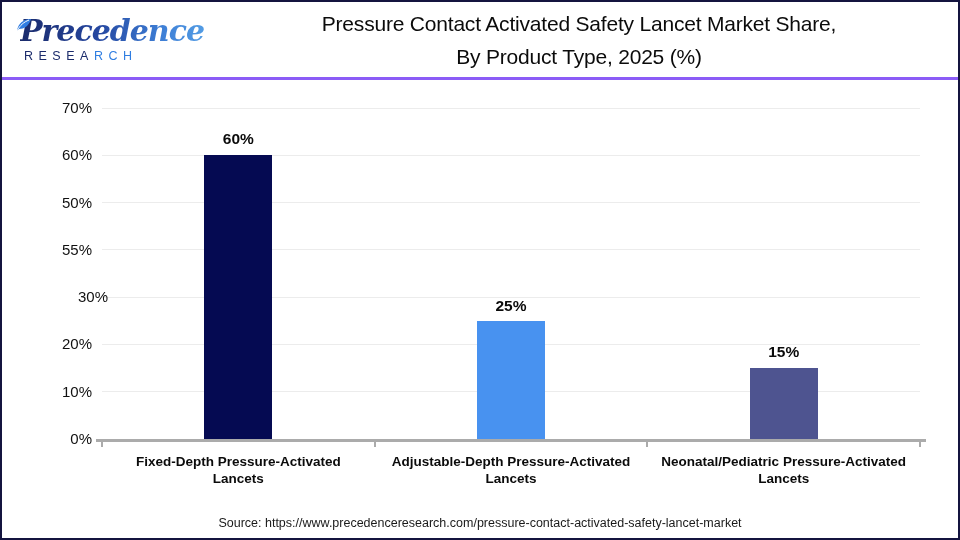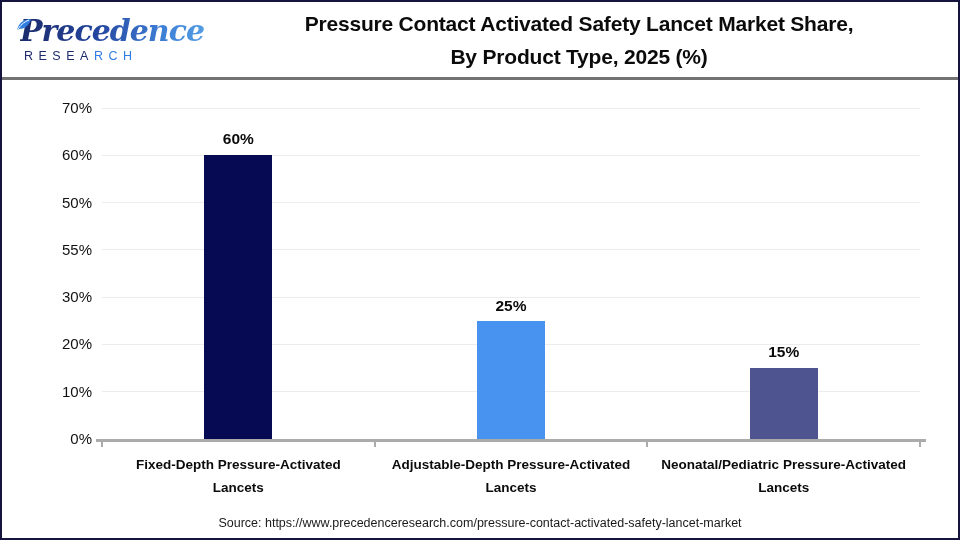--- a/index.html
+++ b/index.html
@@ -4,57 +4,57 @@
 <style>
   html,body{margin:0;padding:0;background:#ffffff;}
   .canvas{
     position:relative;width:960px;height:540px;box-sizing:border-box;
     border:2px solid #14143F;background:#ffffff;overflow:hidden;
     font-family:"Liberation Sans", sans-serif;
   }
   
   .header{
     position:absolute;left:0;top:0;width:100%;height:78px;
-    border-bottom:3px solid #737373;box-sizing:border-box;
+    border-bottom:3px solid #8b5cf6;box-sizing:border-box;
     display:flex;align-items:center;
   }
   .logo-block{width:190px;padding-left:18px;flex-shrink:0;position:relative;}
   .logo-name{
     font-family:"DejaVu Serif", serif;
     font-style:italic;font-weight:700;font-size:30px;line-height:30px;
     background:linear-gradient(90deg,#1B2B6B 0%,#24459E 40%,#3E7FD6 75%,#55A0E6 100%);
     -webkit-background-clip:text;background-clip:text;color:transparent;
     letter-spacing:-1px;
   }
   .logo-leaf{position:absolute;left:14px;top:2px;}
   .logo-research{
     font-size:12.5px;font-weight:400;letter-spacing:5.5px;margin-top:3px;padding-left:4px;
   }
   .logo-research .seg-dark{color:#1B2B6B;}
   .logo-research .seg-light{color:#2F7DE1;}
   .title-block{flex:1;text-align:center;padding-right:10px;}
   .title-line{
-    font-size:21px;font-weight:700;color:#0b0b0b;line-height:33px;letter-spacing:-0.2px;
+    font-size:21px;font-weight:400;color:#0b0b0b;line-height:33px;letter-spacing:-0.2px;
   }
   
   .gridline{position:absolute;height:1px;background:#ECECEC;}
   .ytick{
     position:absolute;width:62px;text-align:right;
     font-size:15px;font-weight:400;color:#111;line-height:20px;
   }
   .bar{position:absolute;}
   .bar-label{
     position:absolute;width:90px;text-align:center;
     font-size:15.5px;font-weight:700;color:#0b0b0b;line-height:20px;
   }
   .axis-line{position:absolute;background:#ABABAB;height:3px;}
   .axis-tick{position:absolute;background:#ABABAB;width:2px;height:8px;}
   .cat-label{
     position:absolute;width:250px;text-align:center;
-    font-size:13.5px;font-weight:700;color:#0b0b0b;line-height:23px;
+    font-size:13.5px;font-weight:700;color:#0b0b0b;line-height:17px;
   }
   .source-line{
     position:absolute;left:0;bottom:8px;width:100%;text-align:center;
     font-size:12.5px;color:#1a1a1a;
   }
 </style>
 </head>
 <body>
 
 <div class="canvas">
@@ -78,21 +78,21 @@
     </div>
   </div>
 
   <div id="plot">
       <div class="ytick" style="left: 28px; top: 427px;">0%</div>
       <div class="gridline" style="left: 100px; top: 389.214px; width: 818px;"></div>
       <div class="ytick" style="left: 28px; top: 379.714px;">10%</div>
       <div class="gridline" style="left: 100px; top: 341.929px; width: 818px;"></div>
       <div class="ytick" style="left: 28px; top: 332.429px;">20%</div>
       <div class="gridline" style="left: 100px; top: 294.643px; width: 818px;"></div>
-      <div class="ytick" style="left: 28px; top: 285.143px;">30%</div>
+      <div class="ytick" style="left: 44px; top: 285.143px;">30%</div>
       <div class="gridline" style="left: 100px; top: 247.357px; width: 818px;"></div>
       <div class="ytick" style="left: 28px; top: 237.857px;">55%</div>
       <div class="gridline" style="left: 100px; top: 200.071px; width: 818px;"></div>
       <div class="ytick" style="left: 28px; top: 190.571px;">50%</div>
       <div class="gridline" style="left: 100px; top: 152.786px; width: 818px;"></div>
       <div class="ytick" style="left: 28px; top: 143.286px;">60%</div>
       <div class="gridline" style="left: 100px; top: 105.5px; width: 818px;"></div>
       <div class="ytick" style="left: 28px; top: 96px;">70%</div>
       <div class="axis-line" style="left: 94px; top: 437px; width: 830px;"></div>
       <div class="axis-tick" style="left: 99px; top: 437px;"></div>

